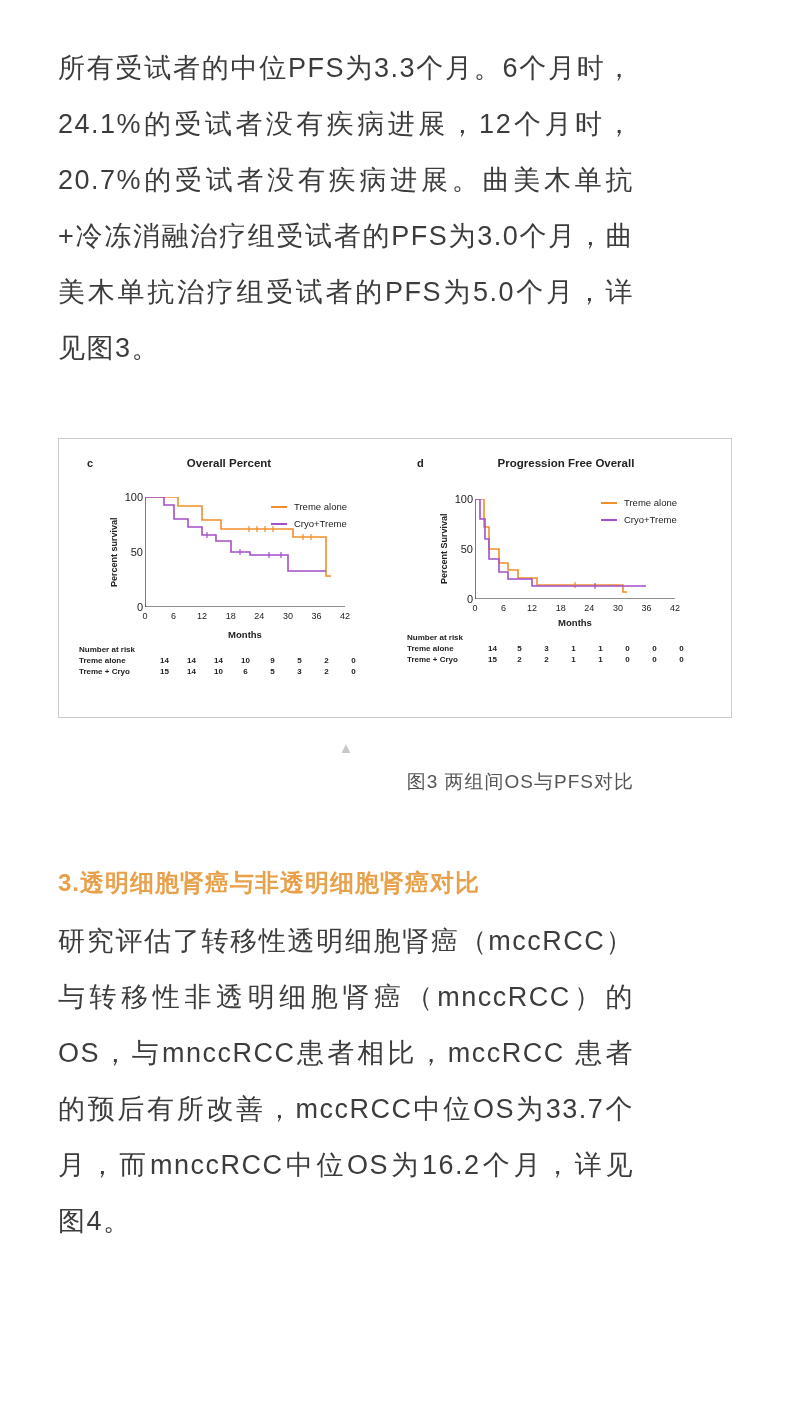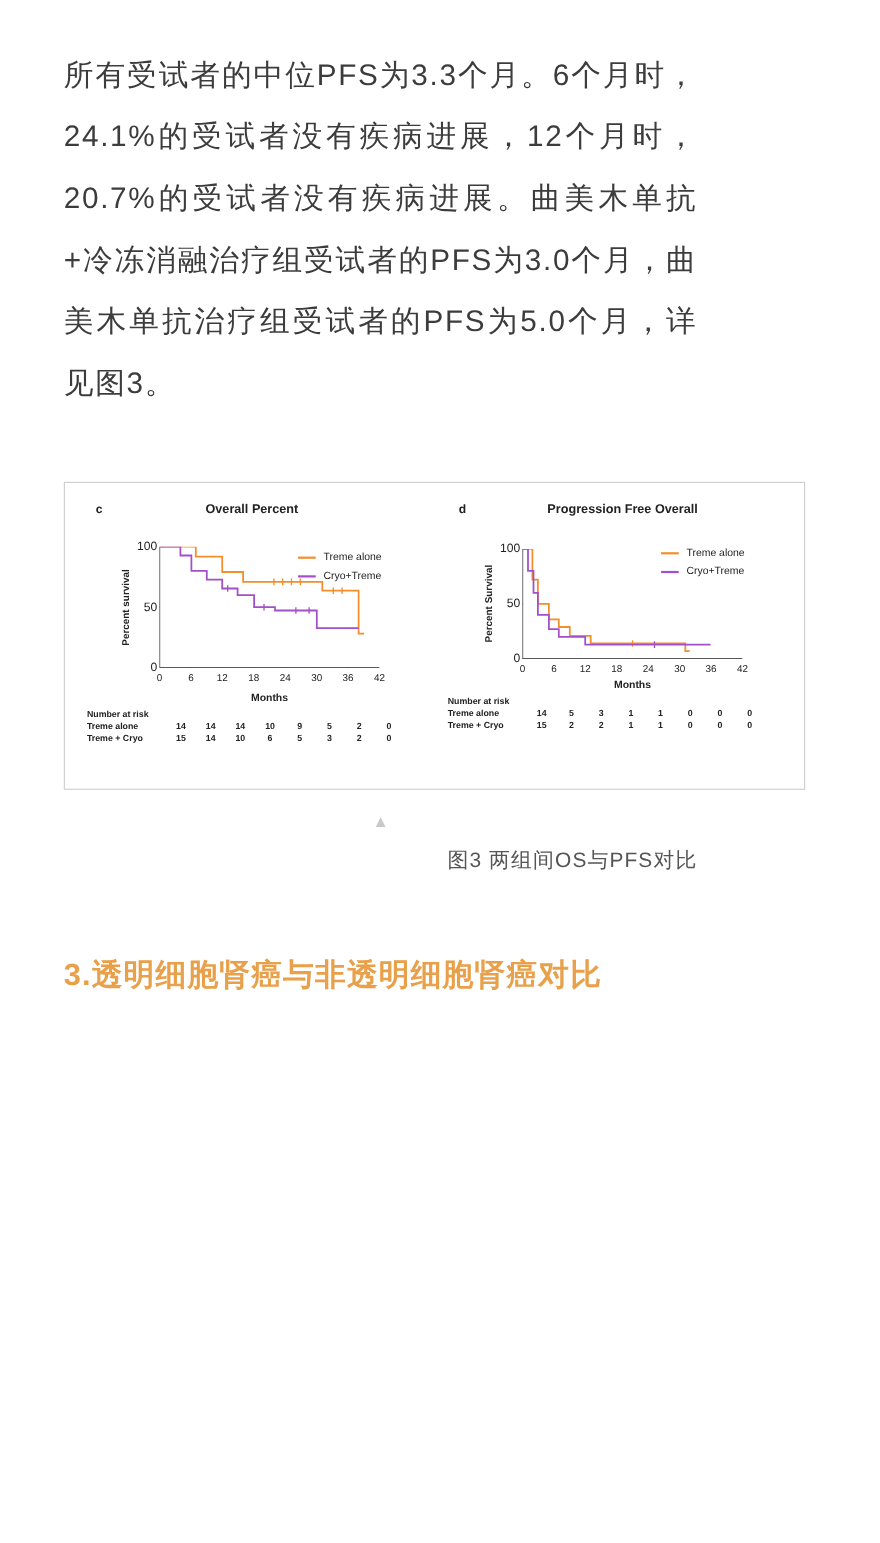--- a/index.html
+++ b/index.html
@@ -151,21 +151,21 @@
   }
   .caption {
     margin-top: 14px;
     text-align: right;
     font-size: 19px;
     color: #555555;
     letter-spacing: 1px;
   }
   .section-title {
     margin-top: 72px;
-    font-size: 28px;
+    font-size: 24px;
     font-weight: bold;
     color: #e8a04a;
     letter-spacing: 1px;
   }
   .para2 {
     margin-top: 14px;
   }
 </style>
 </head>
 <body>
@@ -349,14 +349,15 @@
       </div>
 
     </div>
 
     <div class="caption-arrow">▲</div>
     <div class="caption">图3  两组间OS与PFS对比</div>
   </div>
 
   <div class="section-title">3.透明细胞肾癌与非透明细胞肾癌对比</div>
 
+  <p class="para para2">研究评估了转移性透明细胞肾癌（mccRCC）与转移性非透明细胞肾癌（mnccRCC）的OS，与mnccRCC患者相比，mccRCC 患者的预后有所改善，mccRCC中位OS为33.7个月，而mnccRCC中位OS为16.2个月，详见图4。</p>
 
 </div>
 
 </body></html>

